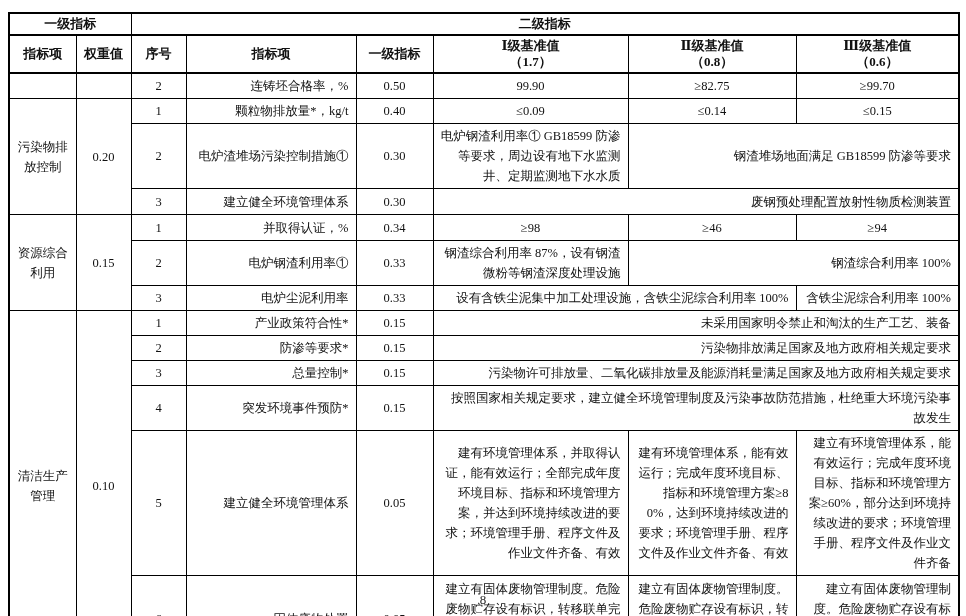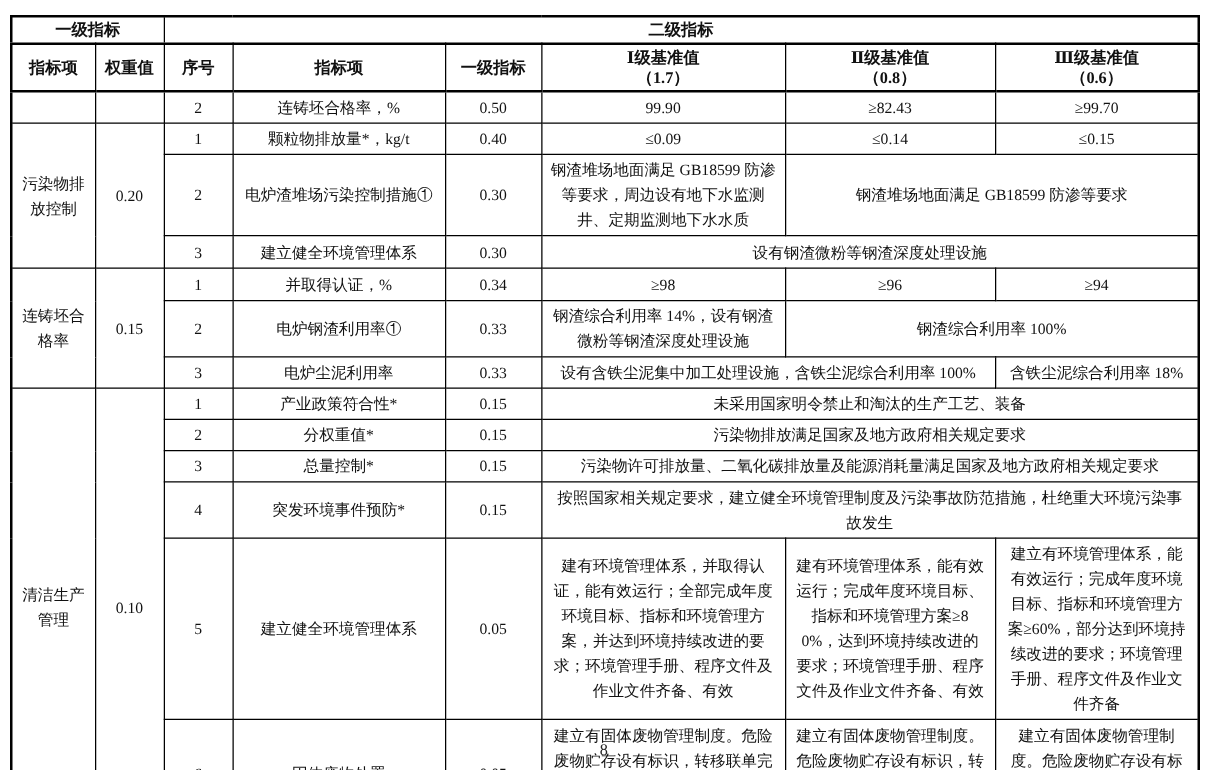--- a/index.html
+++ b/index.html
@@ -14,21 +14,21 @@
     width:950px;margin:12px 0 0 8px;
     border:2px solid #000;
   }
   td{
     border:1px solid #000;
     font-size:12.5px;line-height:20px;
     padding:1px 4px;vertical-align:middle;overflow:hidden;
     word-break:break-all;
   }
   .center{text-align:center;}
-  .left{text-align:center;padding:2px 7px;}
+  .left{text-align:right;padding:2px 7px;}
   .b{font-weight:bold;}
   .hdr{font-size:13px;line-height:16px;padding:2px 2px;}
   .bb2{border-bottom-width:2px;}
   .top{vertical-align:top;padding-top:3px;}
   .pageno{
     position:absolute;top:592px;left:0;width:100%;
     text-align:center;font-size:13px;color:#222;
     font-family:"Liberation Serif","DejaVu Serif",serif;
   }
 </style>
@@ -74,84 +74,84 @@
       </td>
     </tr>
 
     <tr style="height:22px">
       <td class="center"></td>
       <td class="center"></td>
       <td class="center">2</td>
       <td class="left">连铸坯合格率，%</td>
       <td class="center">0.50</td>
       <td class="center">99.90</td>
-      <td class="center">≥82.43</td>
+      <td class="center">≥82.75</td>
       <td class="center">≥99.70</td>
     </tr>
 
     <tr style="height:25px">
       <td class="center" rowspan="3">污染物排放控制</td>
       <td class="center" rowspan="3">0.20</td>
       <td class="center">1</td>
       <td class="left">颗粒物排放量*，kg/t</td>
       <td class="center">0.40</td>
       <td class="center">≤0.09</td>
       <td class="center">≤0.14</td>
       <td class="center">≤0.15</td>
     </tr>
     <tr style="height:58px">
       <td class="center">2</td>
       <td class="left">电炉渣堆场污染控制措施①</td>
       <td class="center">0.30</td>
-      <td class="left">钢渣堆场地面满足 GB18599 防渗等要求，周边设有地下水监测井、定期监测地下水水质</td>
+      <td class="left">电炉钢渣利用率① GB18599 防渗等要求，周边设有地下水监测井、定期监测地下水水质</td>
       <td class="left" colspan="2">钢渣堆场地面满足 GB18599 防渗等要求</td>
     </tr>
     <tr style="height:26px">
       <td class="center">3</td>
       <td class="left">建立健全环境管理体系</td>
       <td class="center">0.30</td>
-      <td class="left" colspan="3">设有钢渣微粉等钢渣深度处理设施</td>
+      <td class="left" colspan="3">废钢预处理配置放射性物质检测装置</td>
     </tr>
 
     <tr style="height:26px">
-      <td class="center" rowspan="3">连铸坯合格率</td>
+      <td class="center" rowspan="3">资源综合利用</td>
       <td class="center" rowspan="3">0.15</td>
       <td class="center">1</td>
       <td class="left">并取得认证，%</td>
       <td class="center">0.34</td>
       <td class="center">≥98</td>
-      <td class="center">≥96</td>
+      <td class="center">≥46</td>
       <td class="center">≥94</td>
     </tr>
     <tr style="height:38px">
       <td class="center">2</td>
       <td class="left">电炉钢渣利用率①</td>
       <td class="center">0.33</td>
-      <td class="left">钢渣综合利用率 14%，设有钢渣微粉等钢渣深度处理设施</td>
+      <td class="left">钢渣综合利用率 87%，设有钢渣微粉等钢渣深度处理设施</td>
       <td class="left" colspan="2">钢渣综合利用率 100%</td>
     </tr>
     <tr style="height:23px">
       <td class="center">3</td>
       <td class="left">电炉尘泥利用率</td>
       <td class="center">0.33</td>
       <td class="left" colspan="2">设有含铁尘泥集中加工处理设施，含铁尘泥综合利用率 100%</td>
-      <td class="left">含铁尘泥综合利用率 18%</td>
+      <td class="left">含铁尘泥综合利用率 100%</td>
     </tr>
 
     <tr style="height:24px">
       <td class="center" rowspan="6">清洁生产管理</td>
       <td class="center" rowspan="6">0.10</td>
       <td class="center">1</td>
       <td class="left">产业政策符合性*</td>
       <td class="center">0.15</td>
       <td class="left" colspan="3">未采用国家明令禁止和淘汰的生产工艺、装备</td>
     </tr>
     <tr style="height:23px">
       <td class="center">2</td>
-      <td class="left">分权重值*</td>
+      <td class="left">防渗等要求*</td>
       <td class="center">0.15</td>
       <td class="left" colspan="3">污染物排放满足国家及地方政府相关规定要求</td>
     </tr>
     <tr style="height:21px">
       <td class="center">3</td>
       <td class="left">总量控制*</td>
       <td class="center">0.15</td>
       <td class="left" colspan="3">污染物许可排放量、二氧化碳排放量及能源消耗量满足国家及地方政府相关规定要求</td>
     </tr>
     <tr style="height:22px">

